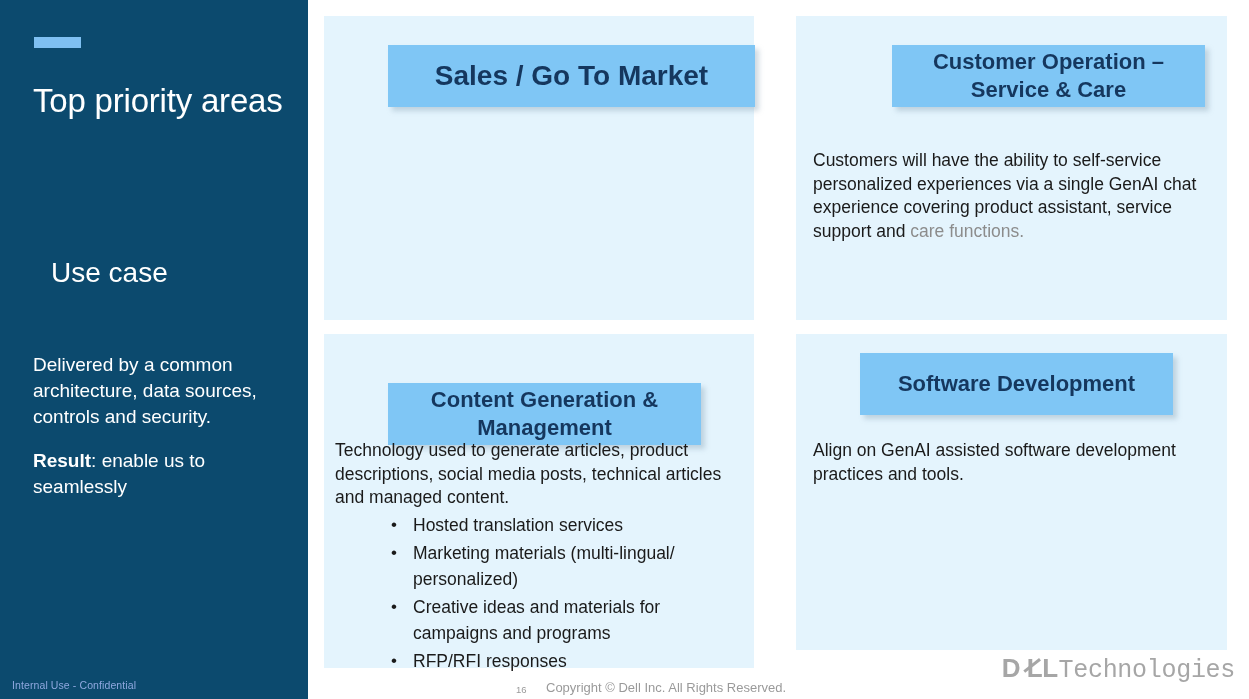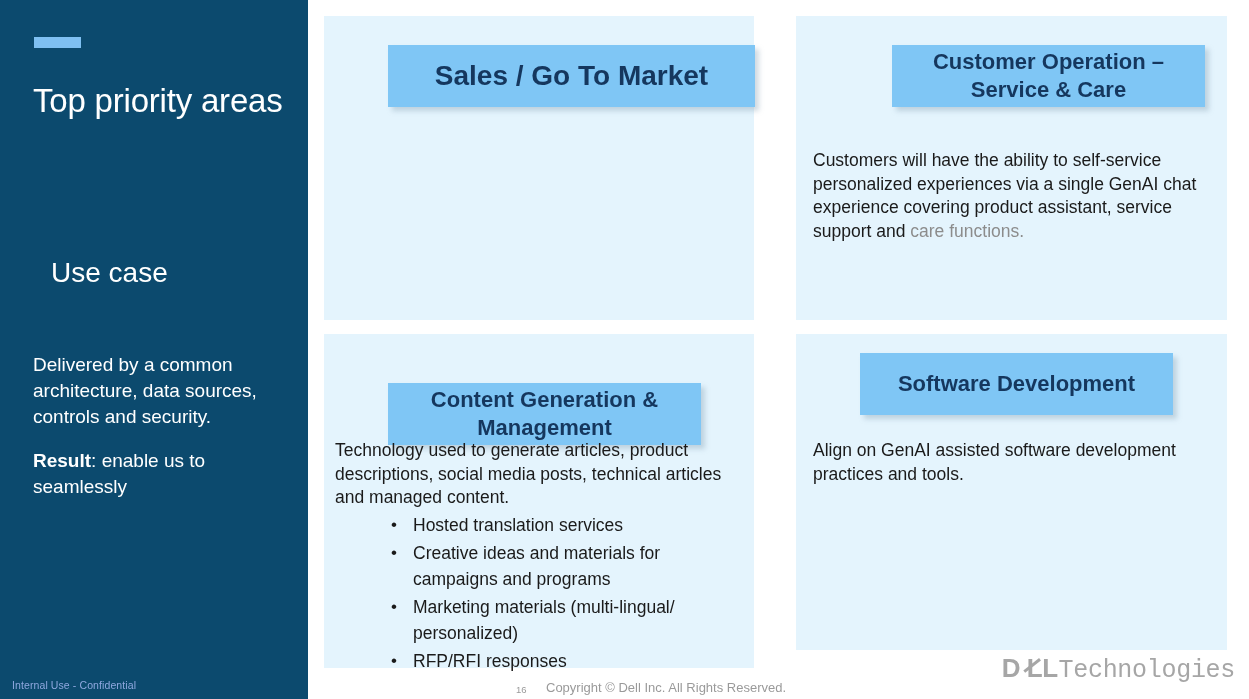--- a/index.html
+++ b/index.html
@@ -222,22 +222,22 @@
     <p><span>Customers will have the ability to self-service personalized experiences via a single GenAI chat experience covering product assistant, service support and </span><span class="muted">care functions.</span></p>
   </div>
 </div>
 
 <div class="card" id="card-content-gen">
   <div class="card-header" id="header-content-gen">Content Generation &amp; Management</div>
   <div class="card-body" id="body-content-gen">
     <p style="margin-bottom:2px">Technology used to generate articles, product descriptions, social media posts, technical articles and managed content.</p>
     <ul class="bullets">
       <li>Hosted translation services</li>
+      <li>Marketing materials (multi-lingual/ personalized)</li>
       <li>Creative ideas and materials for campaigns and programs</li>
-      <li>Marketing materials (multi-lingual/ personalized)</li>
       <li>RFP/RFI responses</li>
     </ul>
   </div>
 </div>
 
 <div class="card" id="card-software-dev">
   <div class="card-header" id="header-software-dev">Software Development</div>
   <div class="card-body" id="body-software-dev">
     <p>Align on GenAI assisted software development practices and tools.</p>
   </div>

